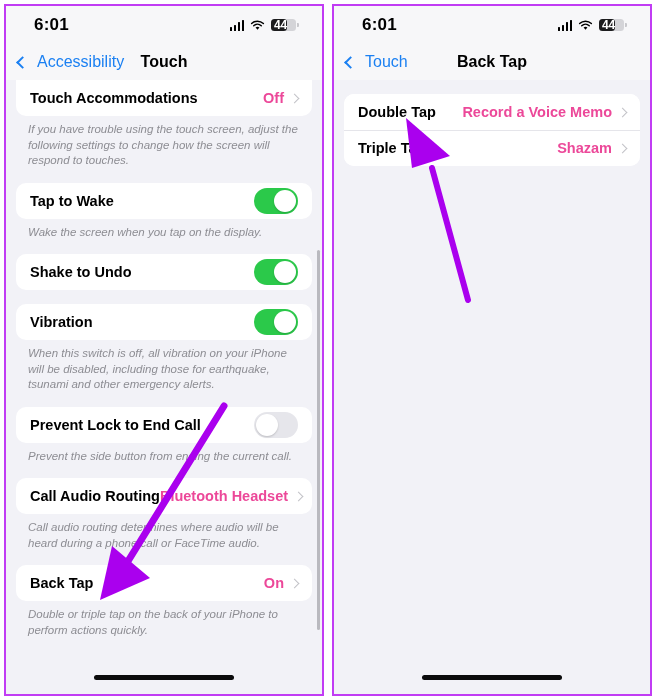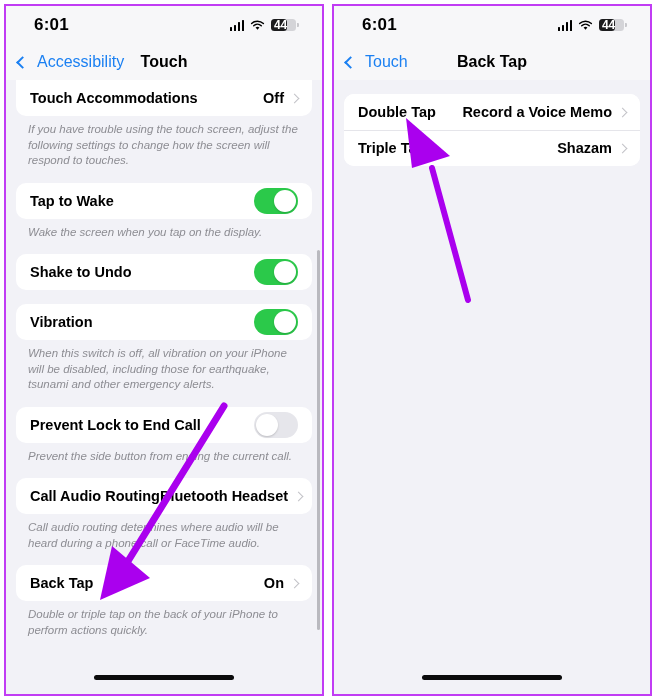--- a/index.html
+++ b/index.html
@@ -171,21 +171,21 @@
     color: #000;
     white-space: nowrap;
   }
   .row-right {
     display: flex;
     align-items: center;
     gap: 7px;
   }
   .row-value {
     font-size: 14.5px;
-    color: #000000;
+    color: #ec4899;
     white-space: nowrap;
   }
   .chev-right {
     display: inline-block;
     width: 7px; height: 7px;
     border-top: 1.8px solid #c2c2c7;
     border-right: 1.8px solid #c2c2c7;
     transform: rotate(45deg);
   }
 

